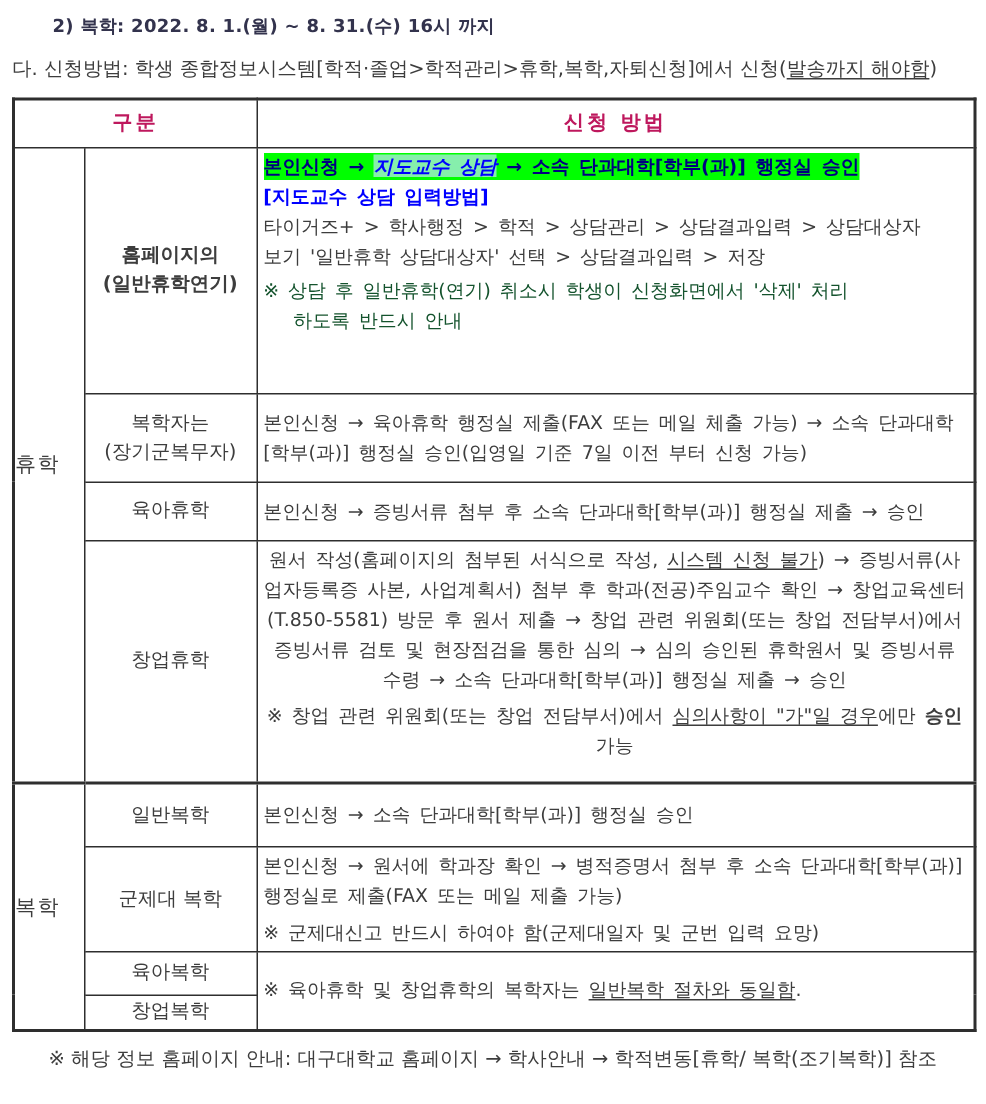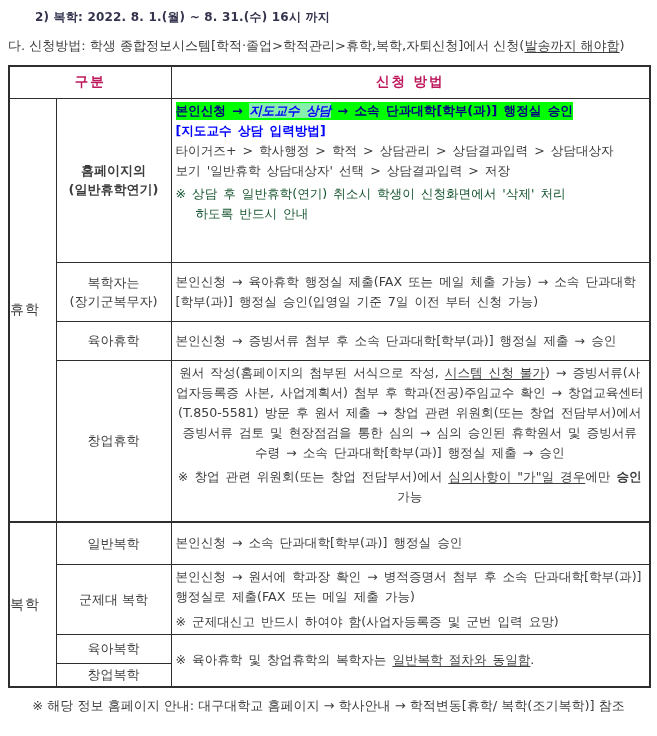--- a/index.html
+++ b/index.html
@@ -111,21 +111,21 @@
 
       <tr class="section-split" style="height:42px">
         <td class="side" rowspan="4">복학</td>
         <td class="rlabel">일반복학</td>
         <td class="content"> 본인신청 → 소속 단과대학[학부(과)] 행정실 승인</td>
       </tr>
       <tr style="height:69px">
         <td class="rlabel">군제대 복학</td>
         <td class="content milret-cell">
           <p> 본인신청 → 원서에 학과장 확인 → 병적증명서 첨부 후 소속 단과대학[학부(과)] 행정실로 제출(FAX 또는 메일 제출 가능)</p>
-          <p class="milret-note">※ 군제대신고 반드시 하여야 함(사업자등록증 및 군번 입력 요망)</p>
+          <p class="milret-note">※ 군제대신고 반드시 하여야 함(군제대일자 및 군번 입력 요망)</p>
         </td>
       </tr>
       <tr style="height:29px">
         <td class="rlabel">육아복학</td>
         <td class="content" rowspan="2"><span>※ 육아휴학 및 창업휴학의 복학자는 </span><span class="u">일반복학 절차와 동일함</span><span>.</span></td>
       </tr>
       <tr style="height:24px">
         <td class="rlabel">창업복학</td>
       </tr>
     </tbody>

